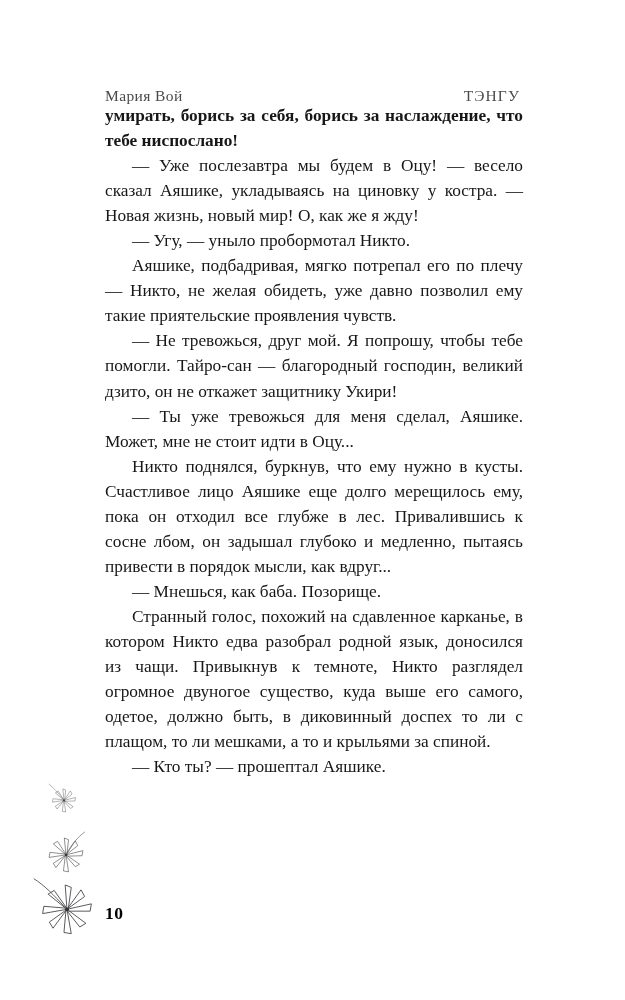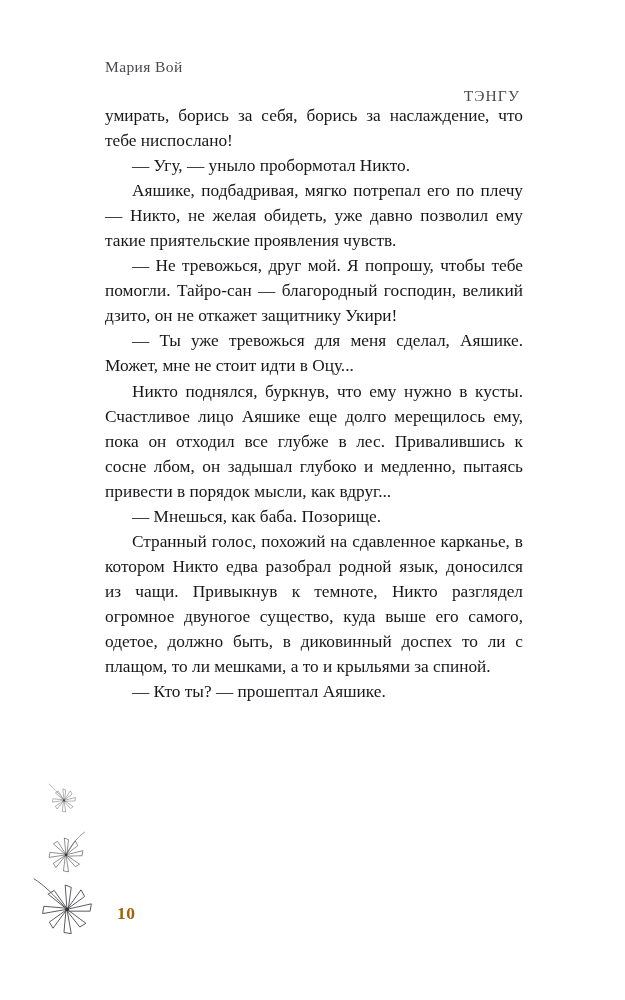--- a/index.html
+++ b/index.html
@@ -24,21 +24,21 @@
   }
 
   
   .running-head {
     position: absolute;
     left: 105px;
     top: 58px;
     width: 415px;
     display: flex;
     justify-content: space-between;
-    align-items: flex-start;
+    align-items: flex-end;
     font-size: 15.5px;
     color: #4a4a4e;
     letter-spacing: 0.4px;
   }
   .running-head .author {
     font-variant: normal;
   }
   .running-head .booktitle {
     letter-spacing: 1.1px;
     margin-top: 29px;
@@ -57,31 +57,32 @@
     color: #17171a;
     hyphens: manual;
   }
   .textblock p {
     margin: 0;
     text-indent: 27px;
     text-align: justify;
   }
   .textblock p.noindent {
     text-indent: 0;
+    font-weight: bold;
   }
   
 
   
   .folio {
     position: absolute;
-    left: 117px;
+    left: 105px;
     top: 903px;
     font-size: 17.5px;
     font-weight: 700;
-    color: #a16207;
+    color: #000000;
     letter-spacing: 0.5px;
   }
 
   
   .leaf {
     position: absolute;
   }
   .leaf svg {
     display: block;
     overflow: visible;
@@ -95,20 +96,21 @@
 
 <div class="page">
 
   <div class="running-head">
     <span class="author">Мария Вой</span>
     <span class="booktitle">ТЭНГУ</span>
   </div>
 
   <div class="textblock">
     <p class="noindent">умирать, борись за себя, борись за наслаждение, что тебе ниспослано!</p>
+    <p>— Уже послезавтра мы будем в Оцу! — весело сказал Аяшике, укладываясь на циновку у костра. — Новая жизнь, новый мир! О, как же я жду!</p>
     <p>— Угу, — уныло пробормотал Никто.</p>
     <p>Аяшике, подбадривая, мягко потрепал его по плечу — Никто, не желая обидеть, уже давно позволил ему такие приятельские проявления чувств.</p>
     <p>— Не тревожься, друг мой. Я попрошу, чтобы тебе помогли. Тайро-сан — благородный господин, великий дзито, он не откажет защитнику Укири!</p>
     <p>— Ты уже тревожься для меня сделал, Аяшике. Может, мне не стоит идти в Оцу...</p>
     <p>Никто поднялся, буркнув, что ему нужно в кусты. Счастливое лицо Аяшике еще долго мерещилось ему, пока он отходил все глубже в лес. Привалившись к сосне лбом, он задышал глубоко и медленно, пытаясь привести в порядок мысли, как вдруг...</p>
     <p>— Мнешься, как баба. Позорище.</p>
     <p>Странный голос, похожий на сдавленное карканье, в котором Никто едва разобрал родной язык, доносился из чащи. Привыкнув к темноте, Никто разглядел огромное двуногое существо, куда выше его самого, одетое, должно быть, в диковинный доспех то ли с плащом, то ли мешками, а то и крыльями за спиной.</p>
     <p>— Кто ты? — прошептал Аяшике.</p>
   </div>
 

